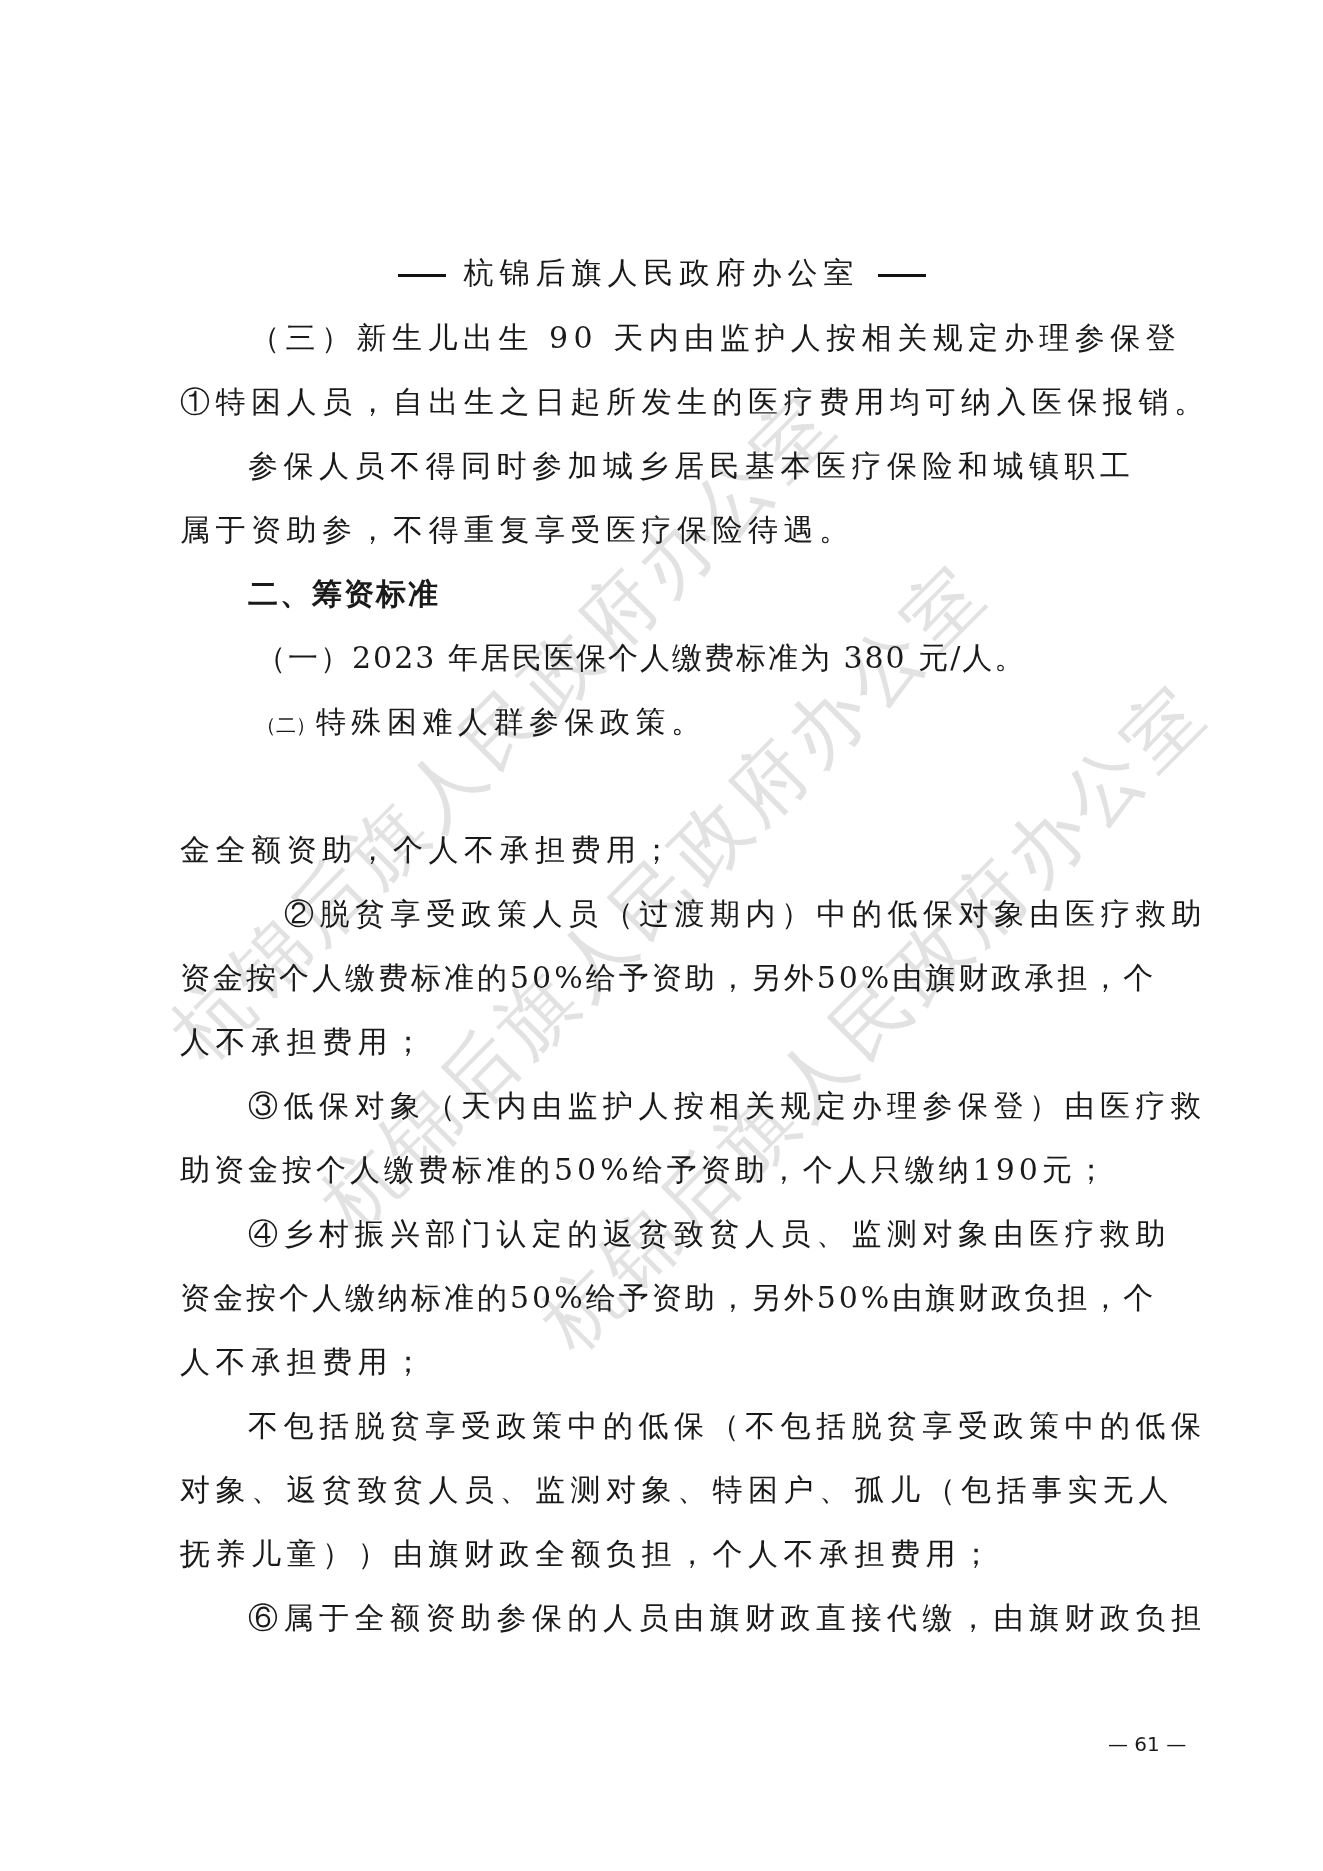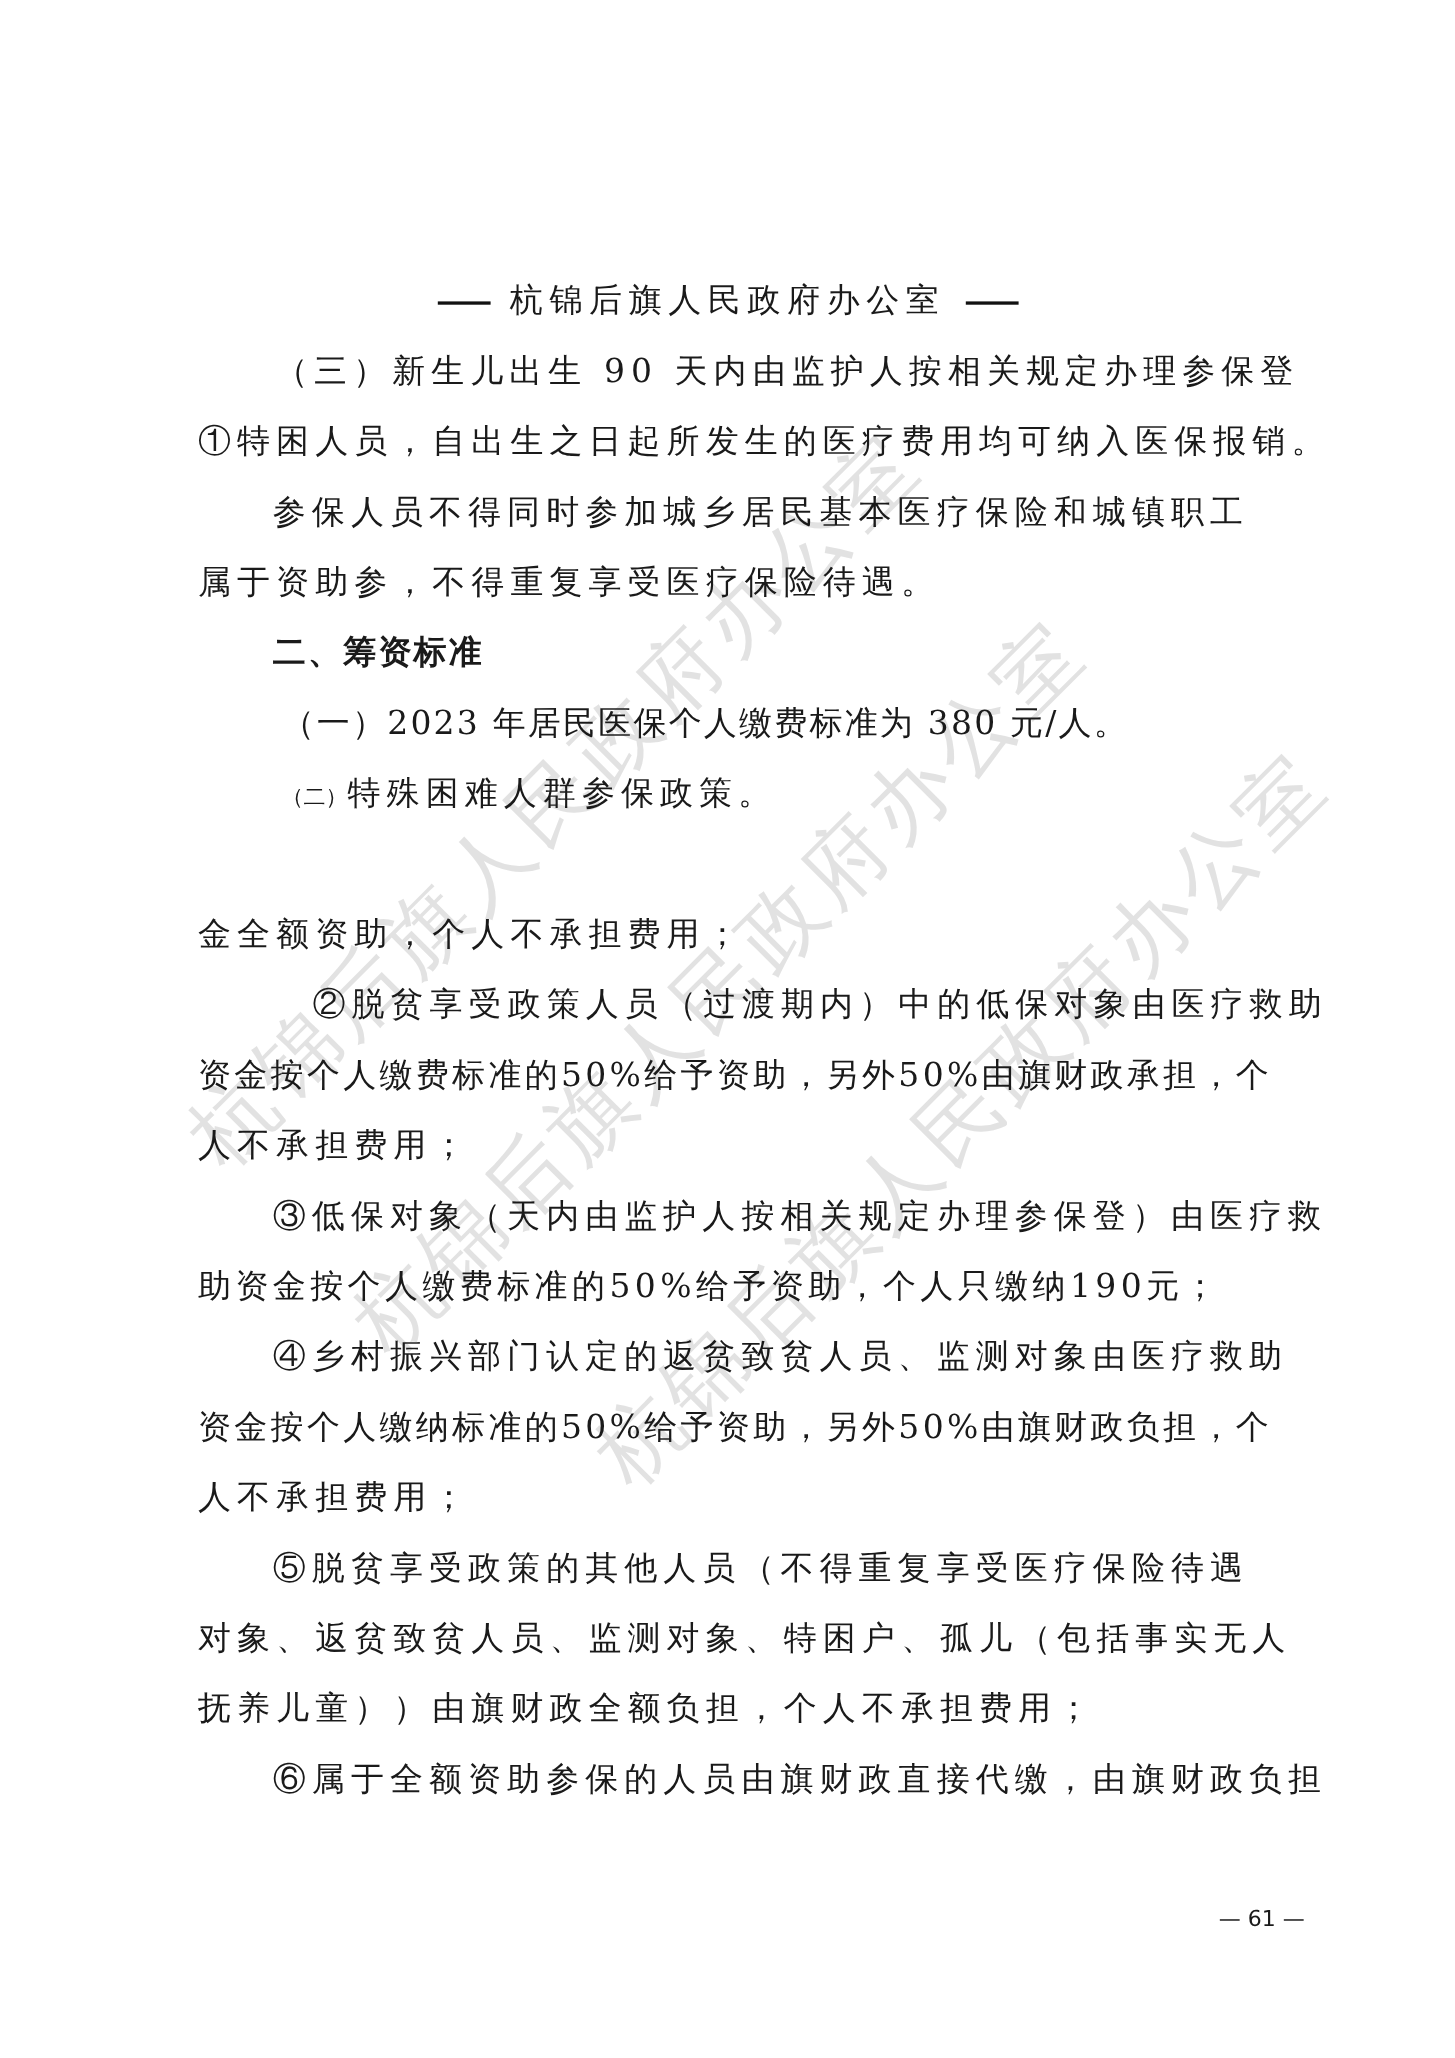--- a/index.html
+++ b/index.html
@@ -51,20 +51,20 @@
   <div class="line" style="top:958px; letter-spacing:3px;">资金按个人缴费标准的50%给予资助，另外50%由旗财政承担，个</div>
   <div class="line" style="top:1022px;">人不承担费用；</div>
 
   <div class="line indent" style="top:1086px;">③低保对象（天内由监护人按相关规定办理参保登）由医疗救</div>
   <div class="line" style="top:1150px; letter-spacing:4px;">助资金按个人缴费标准的50%给予资助，个人只缴纳190元；</div>
 
   <div class="line indent" style="top:1214px;">④乡村振兴部门认定的返贫致贫人员、监测对象由医疗救助</div>
   <div class="line" style="top:1278px; letter-spacing:3px;">资金按个人缴纳标准的50%给予资助，另外50%由旗财政负担，个</div>
   <div class="line" style="top:1342px;">人不承担费用；</div>
 
-  <div class="line indent" style="top:1406px;">⑤脱贫享受政策的其他人员（不得重复享受医疗保险待遇</div>
+  <div class="line indent" style="top:1406px;">不包括脱贫享受政策中的低保（不包括脱贫享受政策中的低保</div>
   <div class="line" style="top:1470px;">对象、返贫致贫人员、监测对象、特困户、孤儿（包括事实无人</div>
   <div class="line" style="top:1534px;">抚养儿童））由旗财政全额负担，个人不承担费用；</div>
 
   <div class="line indent" style="top:1598px;">⑥属于全额资助参保的人员由旗财政直接代缴，由旗财政负担</div>
 
   <div class="page-num">— 61 —</div>
 </div>
 
 </body></html>

